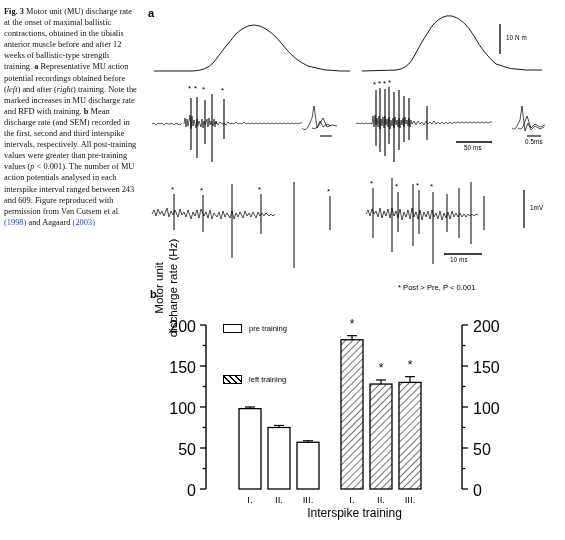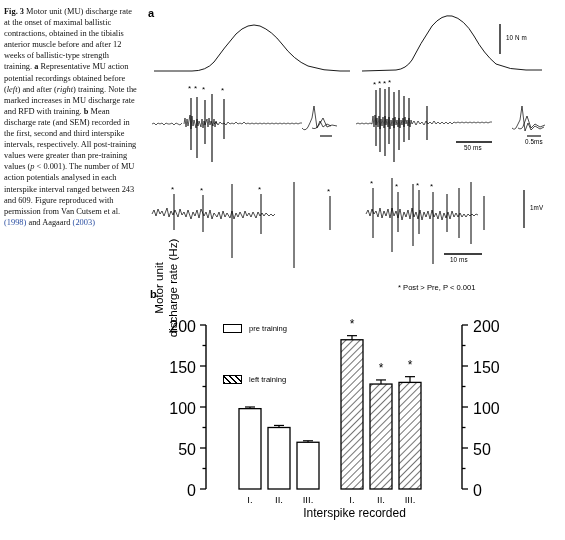--- a/index.html
+++ b/index.html
@@ -196,21 +196,21 @@
       <span class="leg-key hatch"></span>
       <span>left training</span>
     </div>
   </div>
   <div id="sigtext">* Post &gt; Pre, P &lt; 0.001</div>
 
   <div id="chart">
     <div id="ylabel">
       <span>Motor unit</span><br><span>discharge rate  (Hz)</span>
     </div>
-    <div id="xlabel">Interspike recorded</div>
+    <div id="xlabel">Interspike training</div>
     <svg id="plot" width="421" height="232" viewBox="0 0 421 232">
         <defs>
           <pattern id="hatch" width="5" height="5" patternUnits="userSpaceOnUse" patternTransform="rotate(45)">
             <rect width="5" height="5" fill="#fff"></rect>
             <line x1="0" y1="0" x2="0" y2="5" stroke="#000" stroke-width="1.1"></line>
           </pattern>
         </defs>
         <line x1="62" y1="17" x2="62" y2="181" stroke="#000" stroke-width="1.4"></line>
         <line x1="318" y1="17" x2="318" y2="181" stroke="#000" stroke-width="1.4"></line>
         <line x1="62" y1="181" x2="56" y2="181" stroke="#000" stroke-width="1.3"></line>

